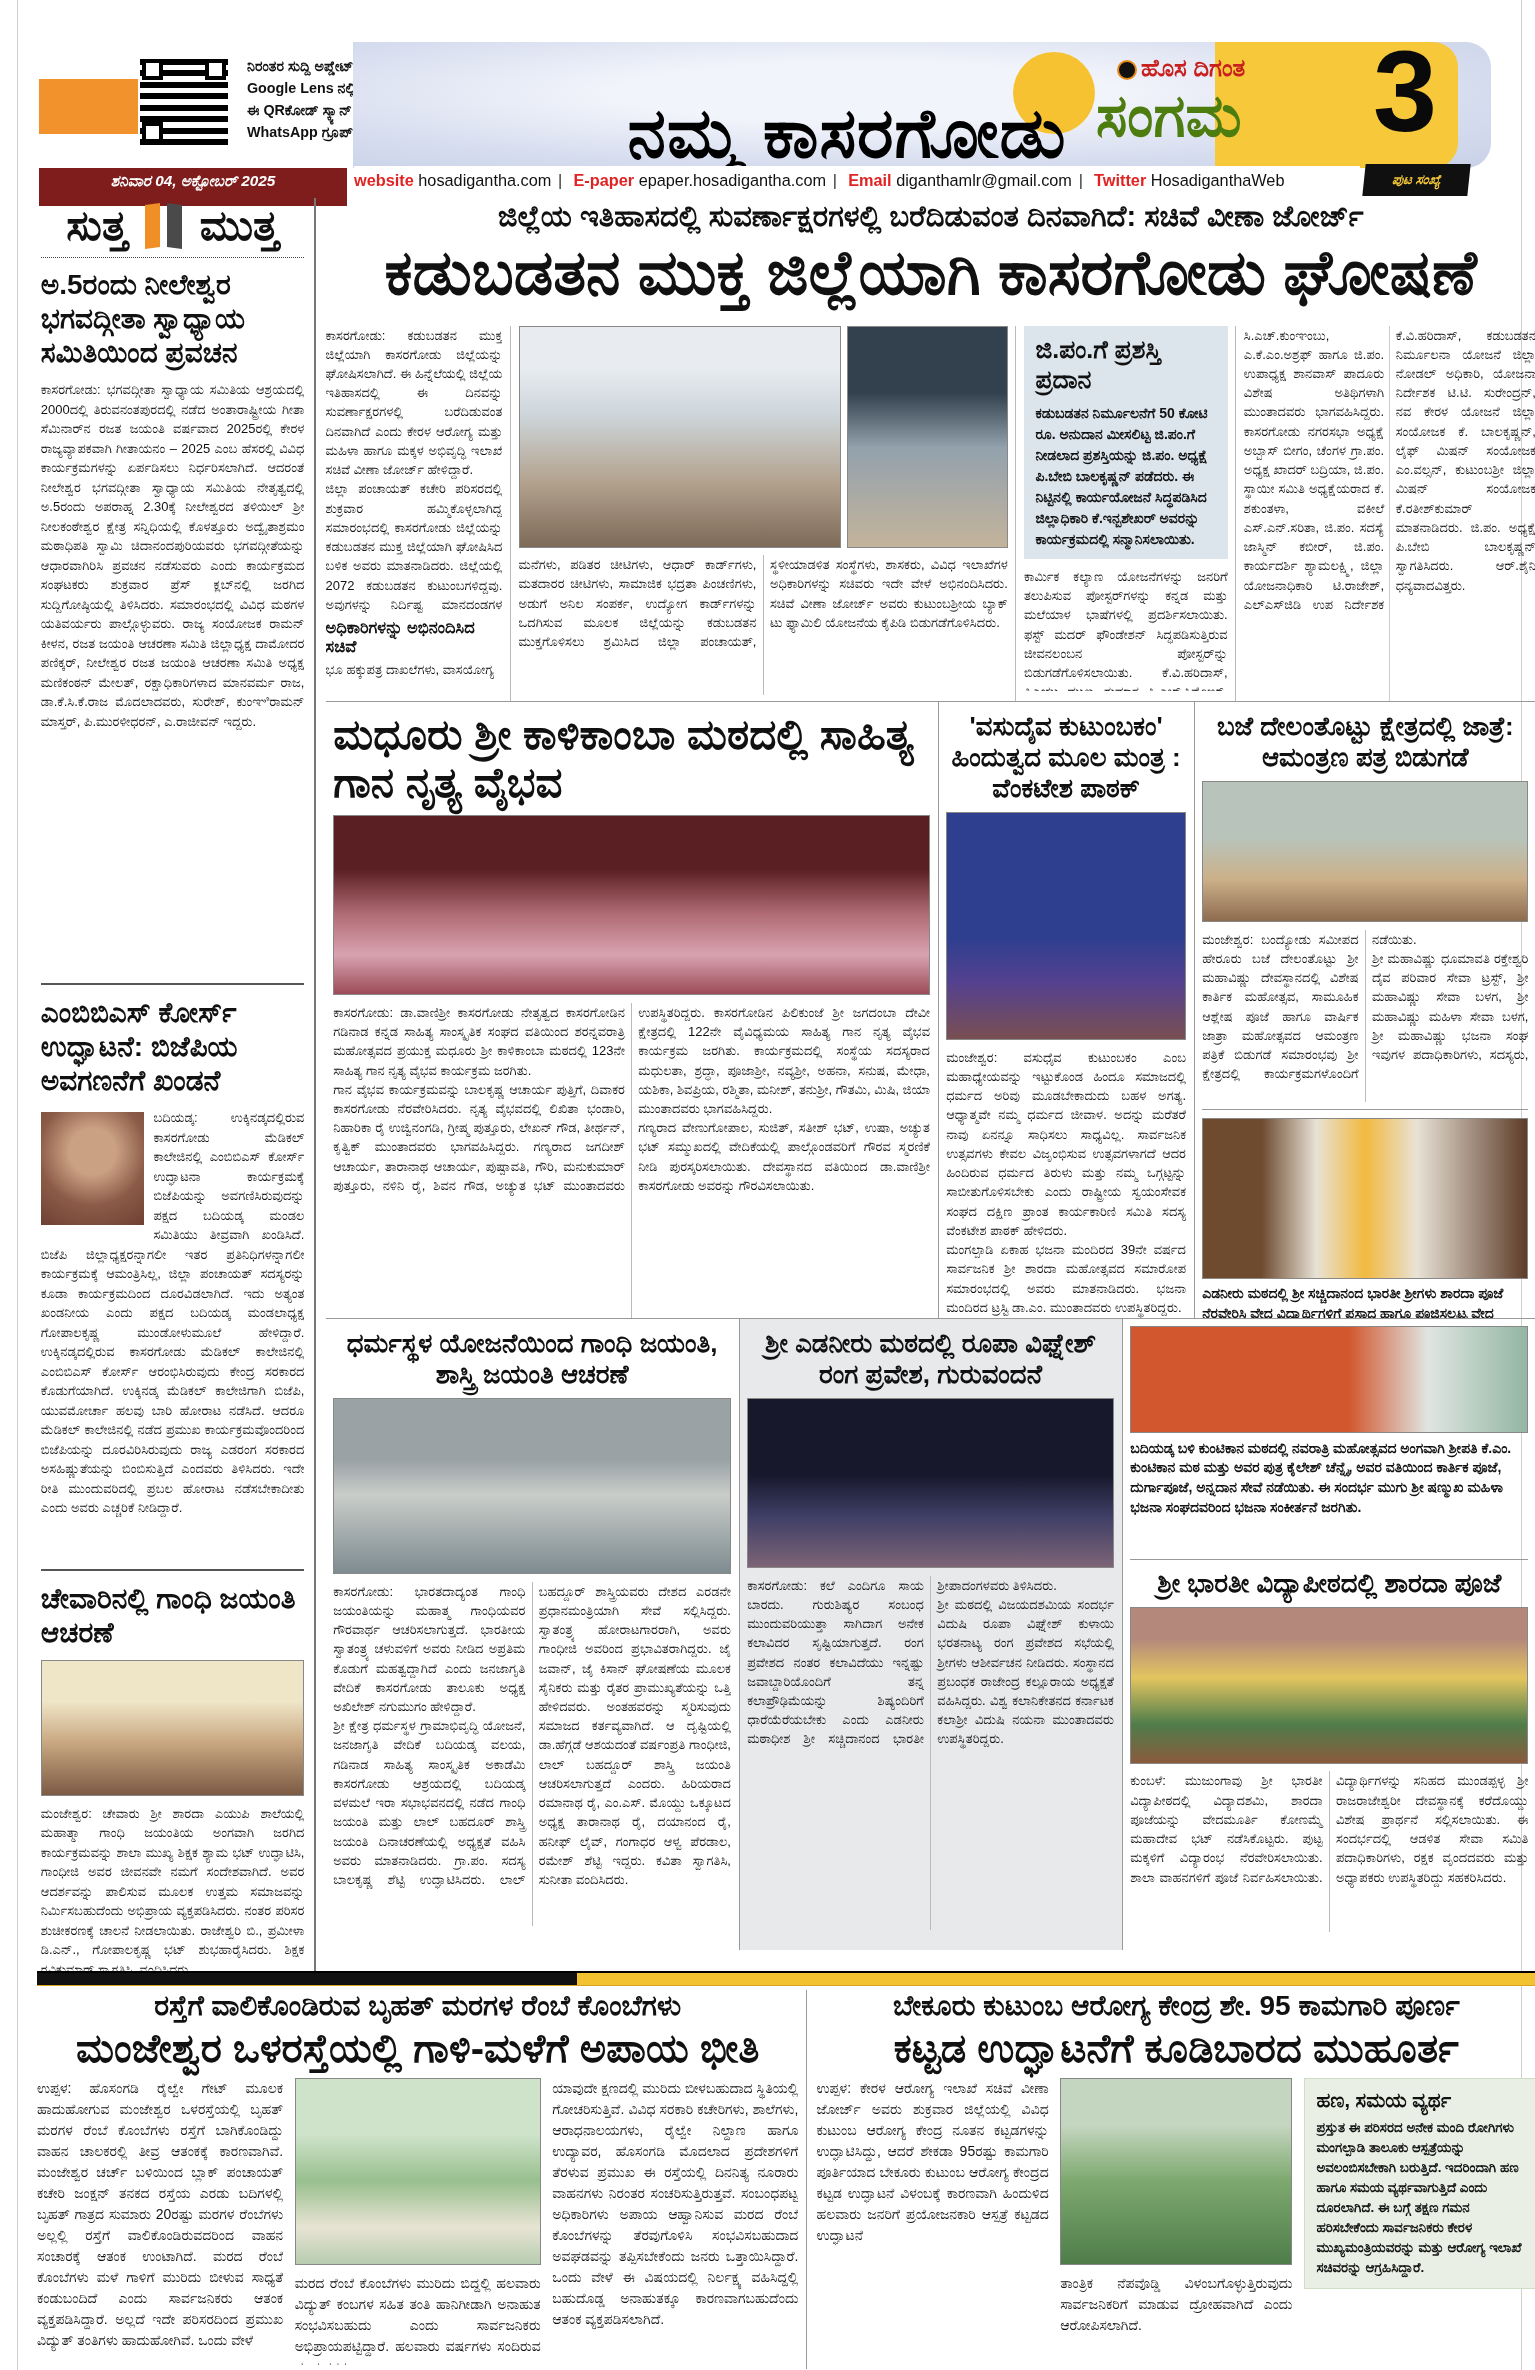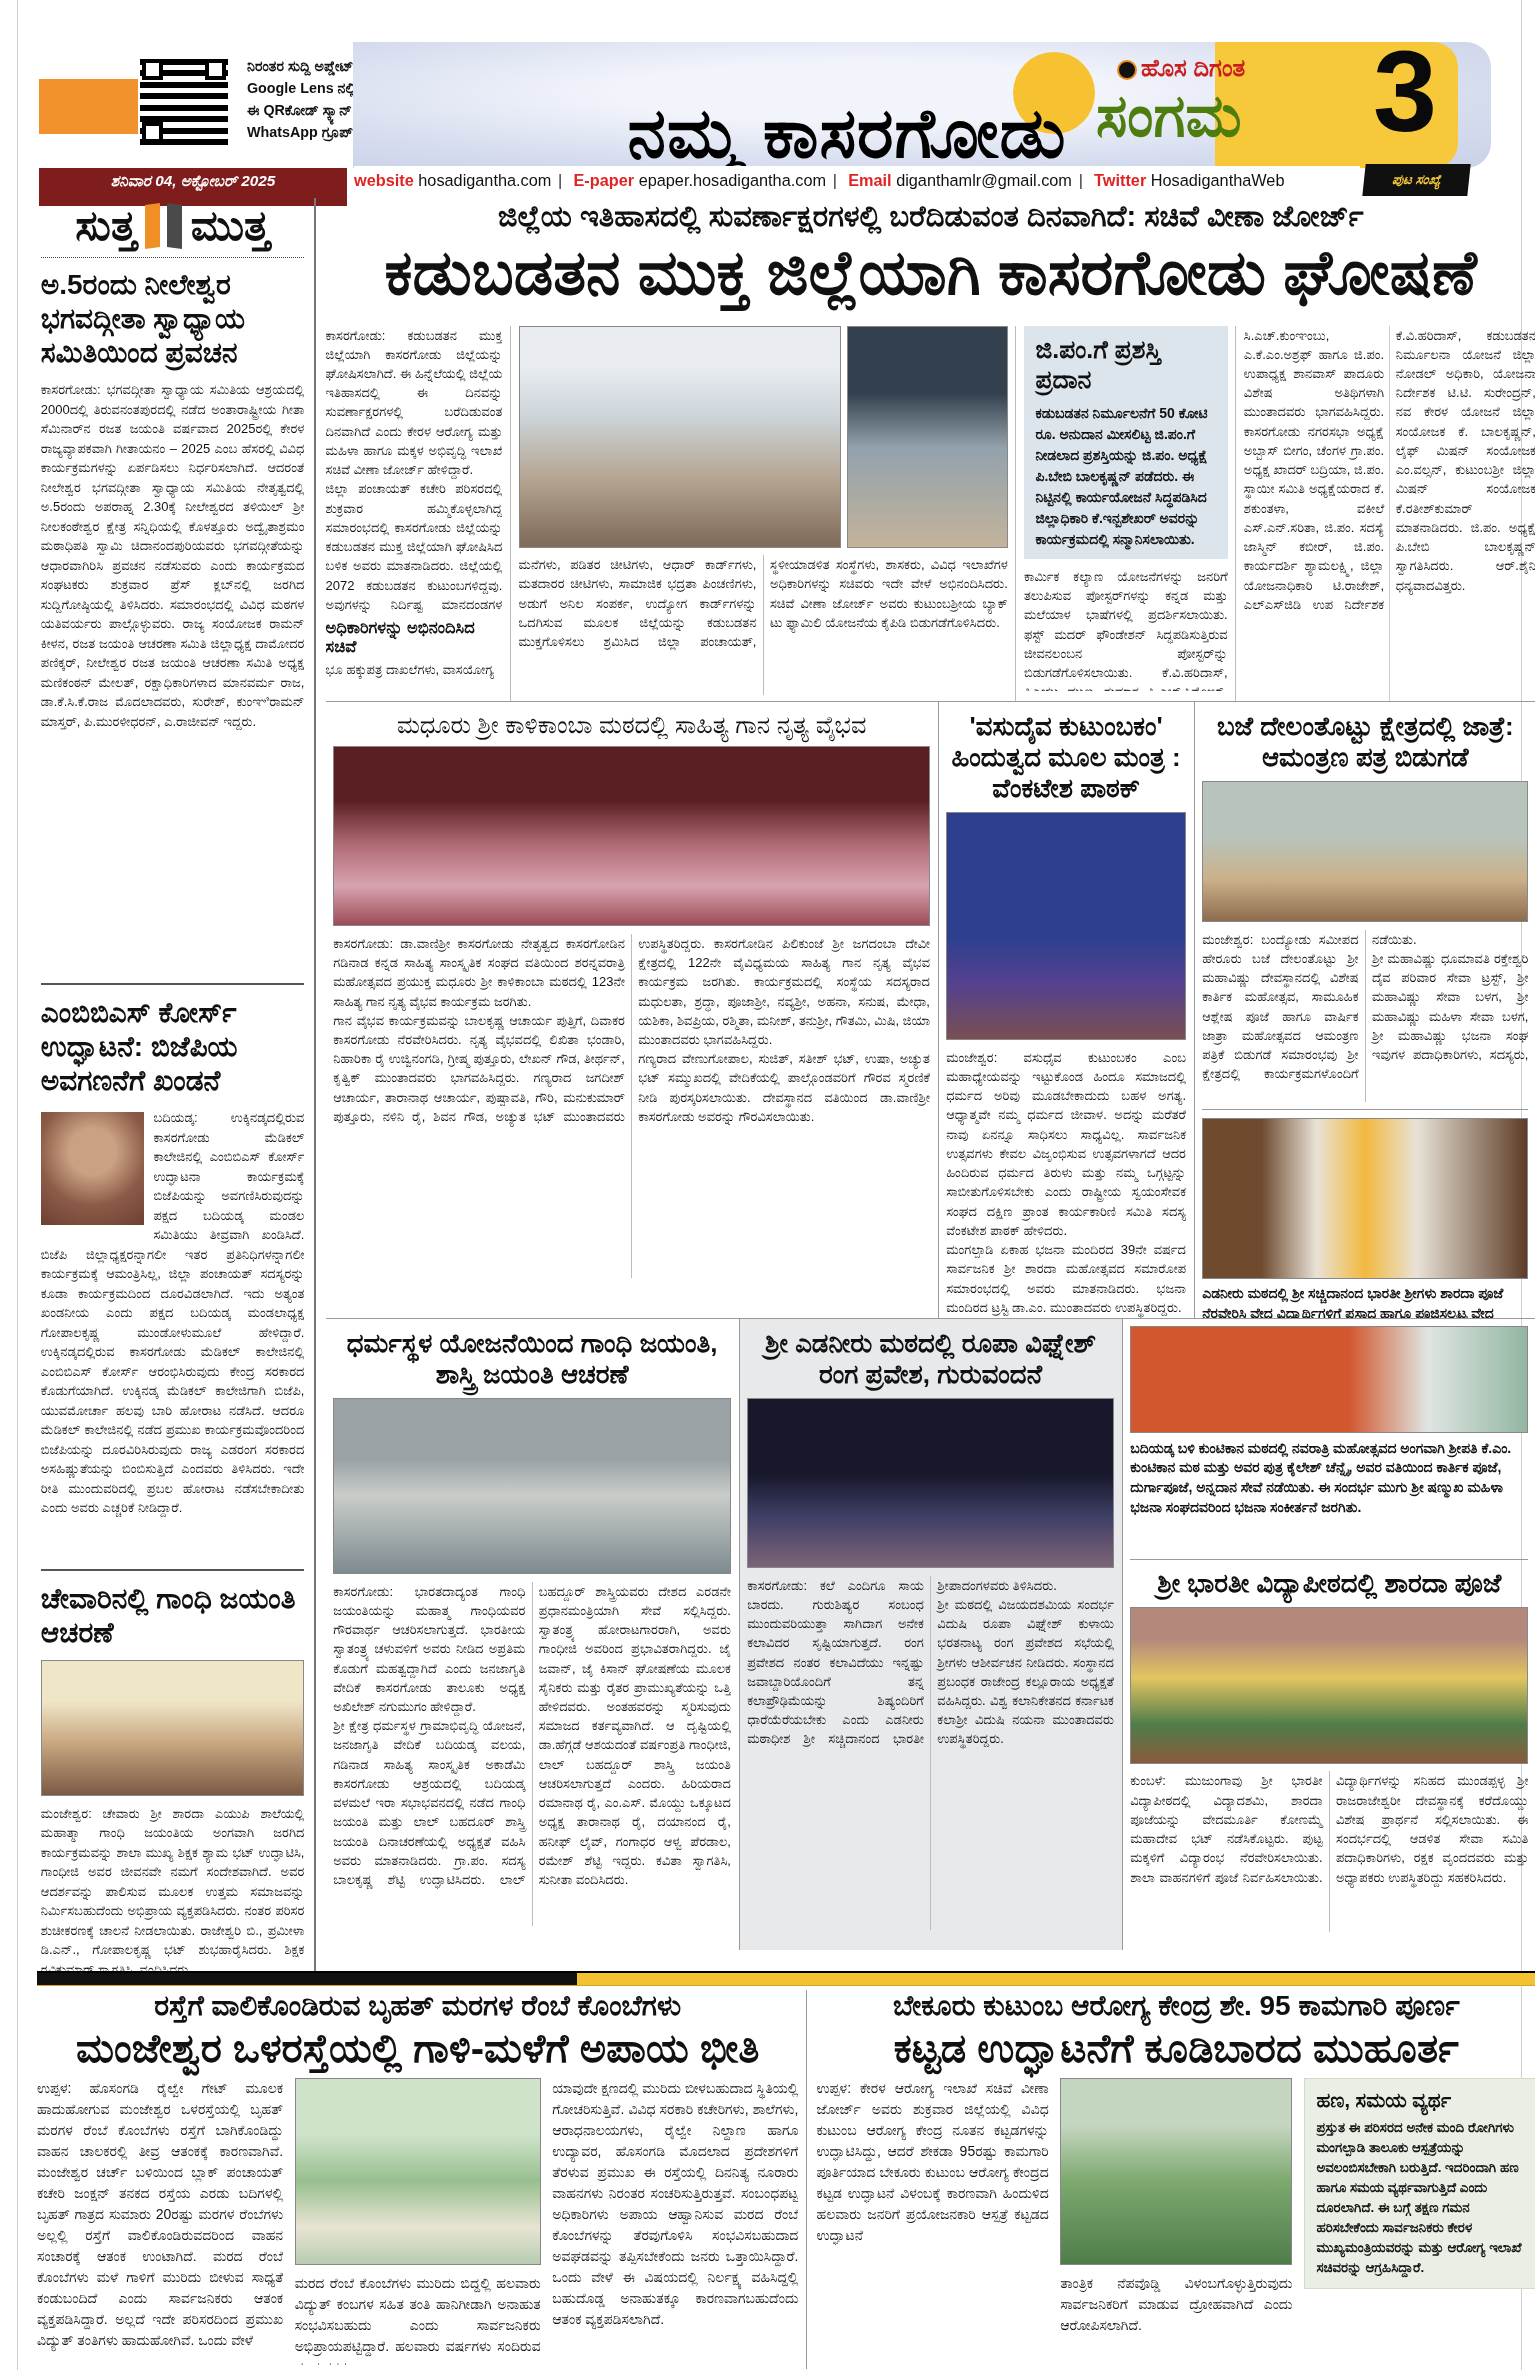--- a/index.html
+++ b/index.html
@@ -32,21 +32,21 @@
   .contactbar{position:absolute;left:336px;top:166px;width:1006px;height:29px;background:#fff;font-size:16.3px;line-height:29px;white-space:nowrap;}
   .contactbar .lb{color:#e02424;font-weight:700;}
   .contactbar .sep{color:#333;padding:0 6.7px;}
   .pglabel{position:absolute;left:1346px;top:164px;width:105px;height:32px;background:#101010;color:#f6c83a;
       font-style:italic;font-weight:700;font-size:13.4px;text-align:center;line-height:32px;transform:skewX(-6deg);}
   
   .content{position:absolute;top:198px;left:19px;width:1499px;height:1773px;display:flex;}
   .sidebar{width:279px;border-right:2.9px double #777;padding:3.8px 9.6px 0 3.8px;box-sizing:border-box;overflow:hidden;}
   .mainarea{flex:1;padding-left:9.6px;overflow:hidden;}
   
-  .sm-logo{display:flex;align-items:center;justify-content:center;gap:8px;font-size:42px;font-weight:800;
+  .sm-logo{display:flex;align-items:center;justify-content:center;gap:17px;font-size:42px;font-weight:800;
       border-bottom:1.9px dotted #444;padding-bottom:7.6px;margin-bottom:9.6px;}
   .door{width:38px;height:44px;position:relative;}
   .door .p1{position:absolute;left:0;top:0;width:15.3px;height:44px;background:#ef8f26;transform:skewY(-8deg);}
   .door .p2{position:absolute;right:0;top:0;width:15.3px;height:44px;background:#4a4a4a;transform:skewY(8deg);}
   .sb-head{font-size:28px;line-height:1.22;font-weight:800;margin:5.7px 0 9.6px;}
   .sb-body{font-size:13px;line-height:1.5;text-align:justify;white-space:pre-line;}
   .sb-sep{border:0;border-top:2.9px double #555;margin:11.5px 0;}
   .portrait{float:left;width:103px;height:113px;margin:3.8px 9.6px 3.8px 0;
       background:radial-gradient(circle at 50% 35%, #caa183 0 26%, #8c5b48 60%, #6e3f33 100%),linear-gradient(#b7b2a5,#8b8579);}
   .photo{width:100%;border:1px solid #888;box-sizing:border-box;}
@@ -65,21 +65,21 @@
   .awardbox h3{margin:0 0 7.6px;font-size:25px;font-weight:800;}
   .awardbox p{margin:0;font-size:14px;font-weight:700;line-height:1.5;}
   .lead-c4{width:304px;padding-left:7.6px;border-left:1px solid #bbb;column-count:2;column-gap:11.5px;column-rule:1px solid #ccc;}
   .b-txt{font-size:13px;line-height:1.48;text-align:justify;white-space:pre-line;}
   .subhd{font-size:16.3px;font-weight:800;margin:5.7px 0 3.8px;}
   
   .row1{display:flex;height:616px;overflow:hidden;border-bottom:1px solid #999;}
   .row2{display:flex;height:631px;overflow:hidden;justify-content:flex-end;}
   .blk{box-sizing:border-box;padding:7.6px 7.6px 0;overflow:hidden;}
   .blk+.blk{border-left:1px solid #999;}
-  .st-head{font-size:24px;font-weight:400;text-align:center;line-height:1.15;margin:1.9px 0 7.6px;}
+  .st-head{font-size:42px;font-weight:700;text-align:left;line-height:1.15;margin:1.9px 0 7.6px;}
   .st-head-sm{font-size:26px;font-weight:800;text-align:center;line-height:1.2;margin:1.9px 0 7.6px;}
   .cols2{column-count:2;column-gap:13.4px;column-rule:1px solid #bbb;margin-top:7.6px;}
   .caption{font-size:14px;font-weight:700;line-height:1.4;margin-top:5.7px;}
   .greybg{background:#e7e9eb;}
   .thin-rule{border:0;border-top:1px solid #999;margin:7.6px 0;}
   .ph-madhur{height:180px;background:linear-gradient(180deg,#5a1f23 0 30%,#b06b74 55%,#d8a3b0 78%,#9c4b57 100%);}
   .ph-vasudeva{height:228px;background:linear-gradient(180deg,#2e3f8f 0 55%,#54418f 75%,#7a4f52 100%);}
   .ph-baje{height:141px;background:linear-gradient(180deg,#b8c4bb 0 40%,#cbb089 70%,#8e6c4f 100%);}
   .ph-edaneer{height:161px;background:linear-gradient(90deg,#6e4a2f 0 18%,#e8e2d6 35%,#f2b93f 50%,#e8e2d6 66%,#5d3c28 100%);}
   .ph-dharma{height:176px;background:linear-gradient(180deg,#9aa2a6 0 35%,#c9cdc9 55%,#7e8b90 100%);}

